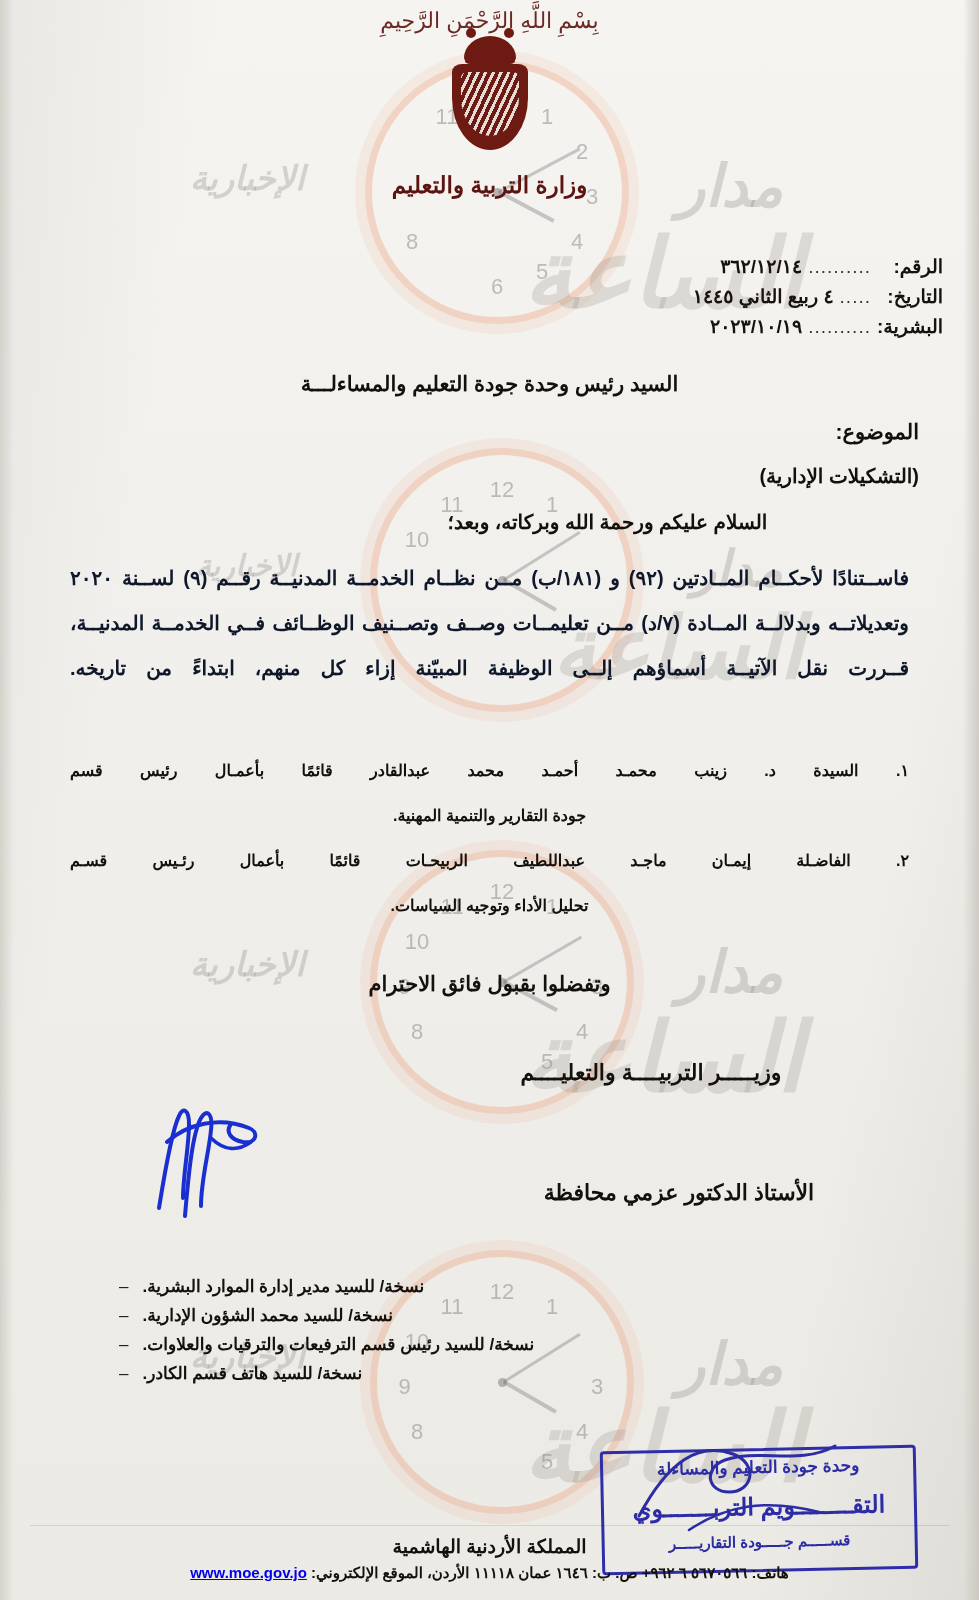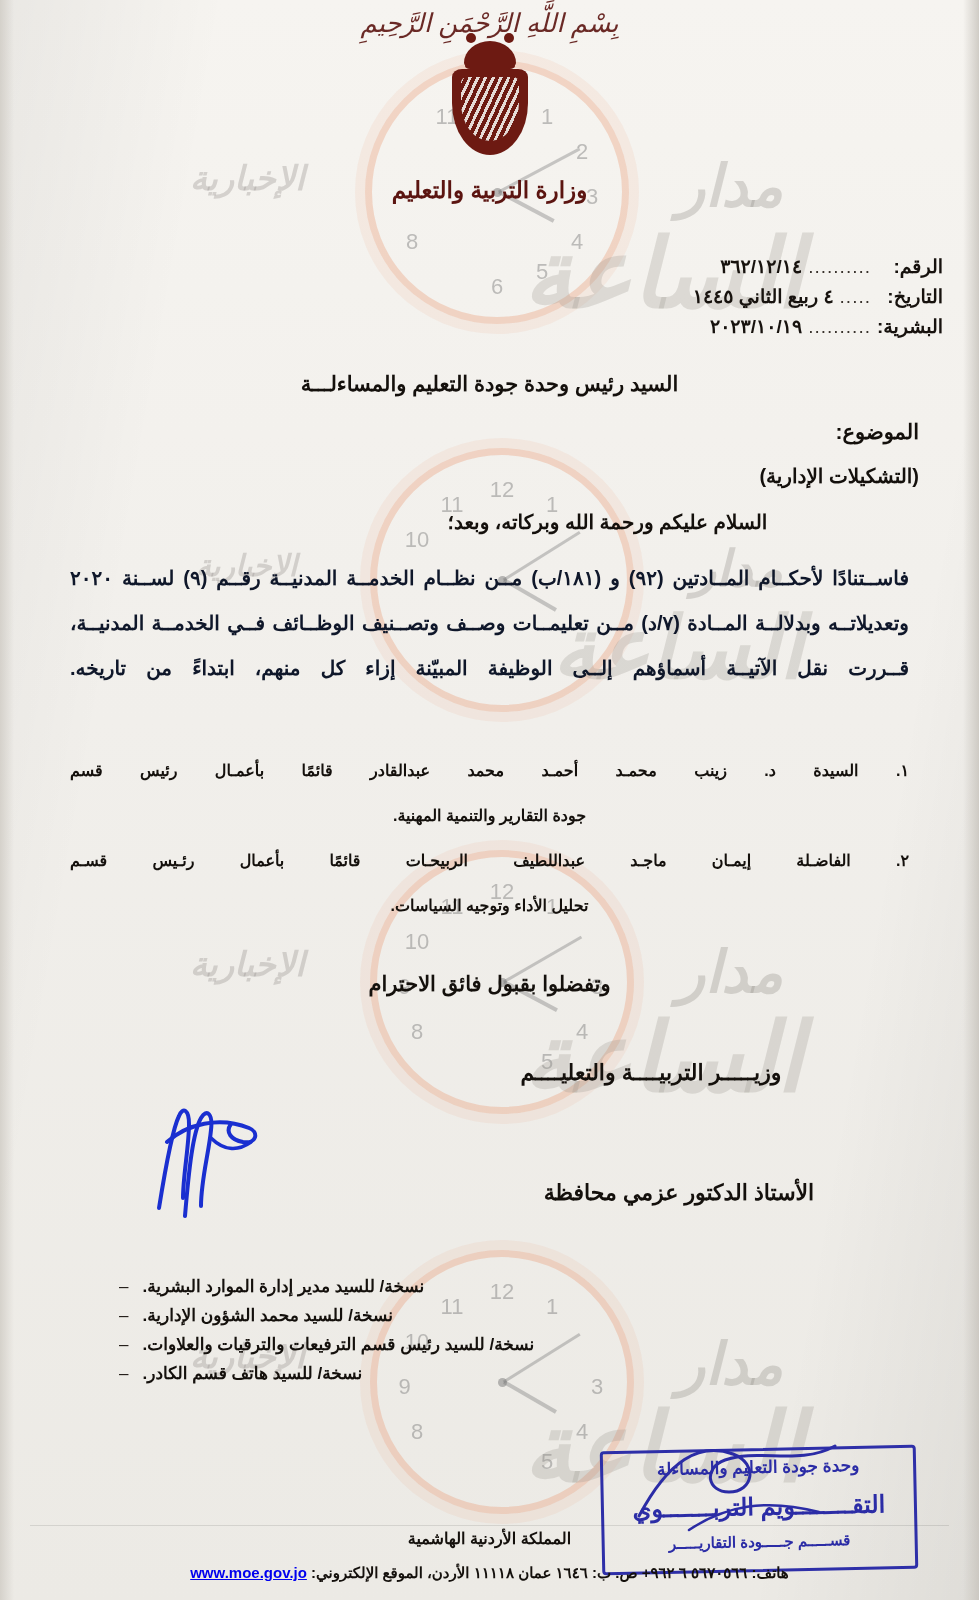--- a/index.html
+++ b/index.html
@@ -95,25 +95,24 @@
   }
 
   
   #header {
     position: absolute;
     top: 8px;
     left: 0; right: 0;
     text-align: center;
   }
   #basmala {
-    font-size: 26px;
+    font-size: 22px;
     color: #5b1410;
     letter-spacing: 1px;
     opacity: .9;
-    font-style: italic;
   }
   #emblem {
     margin: 2px auto 0;
     width: 120px;
     height: 130px;
     position: relative;
   }
   #emblem .crown {
     position: absolute;
     left: 50%; top: 0;
@@ -345,23 +344,23 @@
 
   
   #footer {
     position: absolute;
     bottom: 18px;
     left: 0; right: 0;
     text-align: center;
     color: #14100c;
   }
   #footer .kingdom {
-    font-size: 16px;
-    font-weight: bold;
-    margin-bottom: 16px;
+    font-size: 19px;
+    font-weight: bold;
+    margin-bottom: 6px;
   }
   #footer .contact {
     font-size: 15px;
     font-weight: bold;
     direction: rtl;
   }
   #footer .site {
     text-decoration: underline;
     font-weight: bold;
   }

